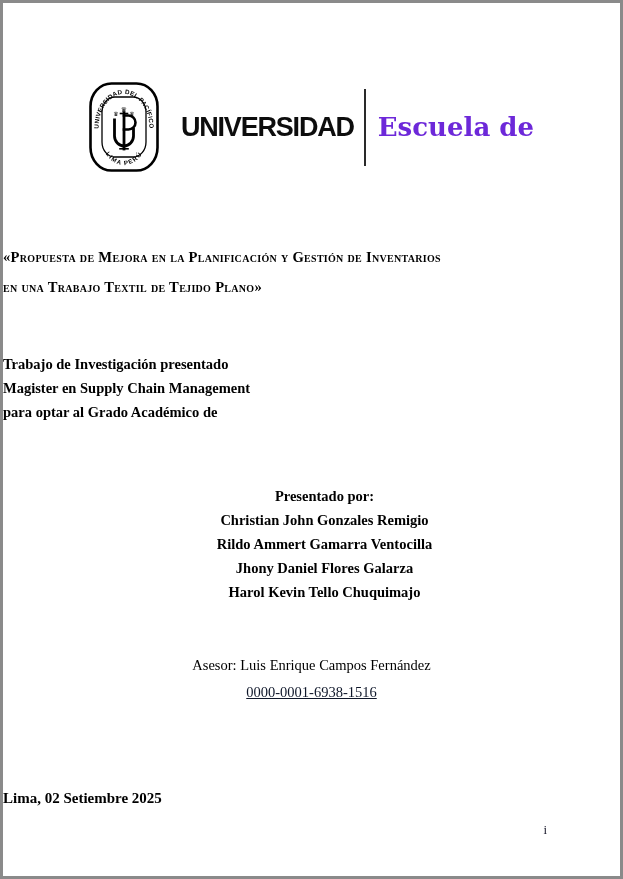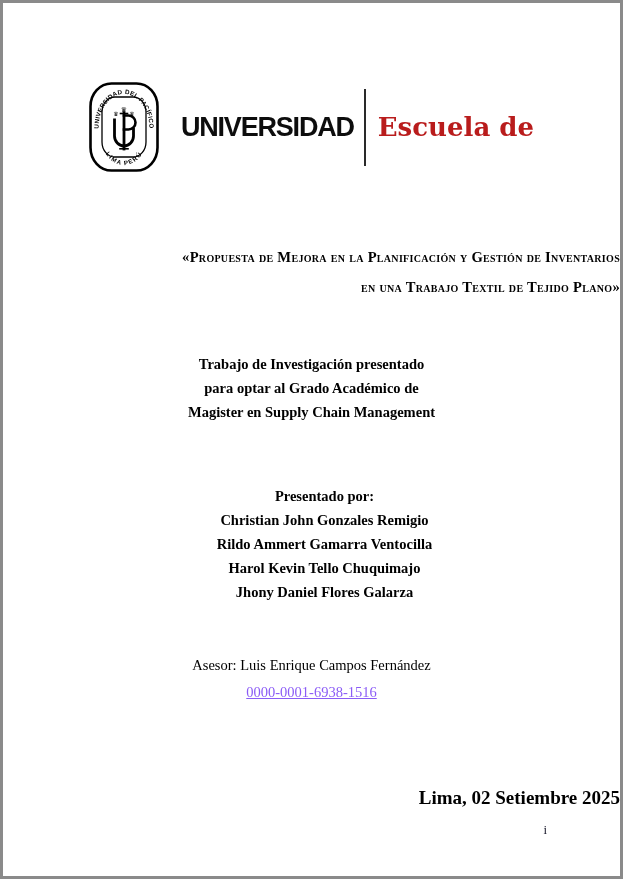--- a/index.html
+++ b/index.html
@@ -49,69 +49,69 @@
     height: 77px;
     background: #2a2a2a;
     margin-left: 10px;
   }
   .school {
     margin-left: 12px;
     font-family: "DejaVu Serif", serif;
     font-weight: 700;
     font-size: 26px;
     line-height: 35px;
-    color: #b91c1c;
+    color: #6d28d9;
     text-align: left;
     white-space: nowrap;
   }
 
   
   .doc-title {
     margin-top: 70px;
-    text-align: right;
+    text-align: left;
     font-weight: bold;
     font-variant: small-caps;
     font-size: 14.6px;
     line-height: 30px;
     letter-spacing: 0.3px;
     white-space: nowrap;
   }
   .thesis-type {
     margin-top: 50px;
-    text-align: center;
+    text-align: left;
     font-weight: bold;
     font-size: 14.5px;
     line-height: 24px;
   }
   .presented {
     margin-top: 60px;
     text-align: center;
     font-weight: bold;
     font-size: 14.5px;
     line-height: 24px;
     padding-left: 26px;
   }
   .advisor {
     margin-top: 48px;
     text-align: center;
     font-weight: normal;
     font-size: 14.5px;
     line-height: 27px;
   }
   .orcid-link {
-    color: #8b5cf6;
+    color: #0f172a;
     text-decoration: underline;
     cursor: pointer;
     text-align: right;
   }
   .place-date {
     margin-top: 80px;
-    text-align: right;
+    text-align: left;
     font-weight: bold;
-    font-size: 19px;
+    font-size: 15px;
     line-height: 24px;
   }
   .page-number {
     position: absolute;
     right: 73px;
     bottom: 38px;
     font-size: 13px;
     color: #1c1c2e;
   }
 </style>
@@ -159,30 +159,30 @@
       </div>
     </div>
 
     <div class="doc-title">
       <div>«Propuesta de Mejora en la Planificación y Gestión de Inventarios</div>
       <div>en una Trabajo Textil de Tejido Plano»</div>
     </div>
 
     <div class="thesis-type">
       <div>Trabajo de Investigación presentado</div>
+      <div>Magister en Supply Chain Management</div>
       <div>para optar al Grado Académico de</div>
-      <div>Magister en Supply Chain Management</div>
     </div>
 
     <div class="presented">
       <div>Presentado por:</div>
       <div>Christian John Gonzales Remigio</div>
       <div>Rildo Ammert Gamarra Ventocilla</div>
+      <div>Jhony Daniel Flores Galarza</div>
       <div>Harol Kevin Tello Chuquimajo</div>
-      <div>Jhony Daniel Flores Galarza</div>
     </div>
 
     <div class="advisor">
       <div>Asesor: Luis Enrique Campos Fernández</div>
       <div>
         <a class="orcid-link">0000-0001-6938-1516</a>
       </div>
     </div>
 
     <div class="place-date">Lima, 02 Setiembre 2025</div>

